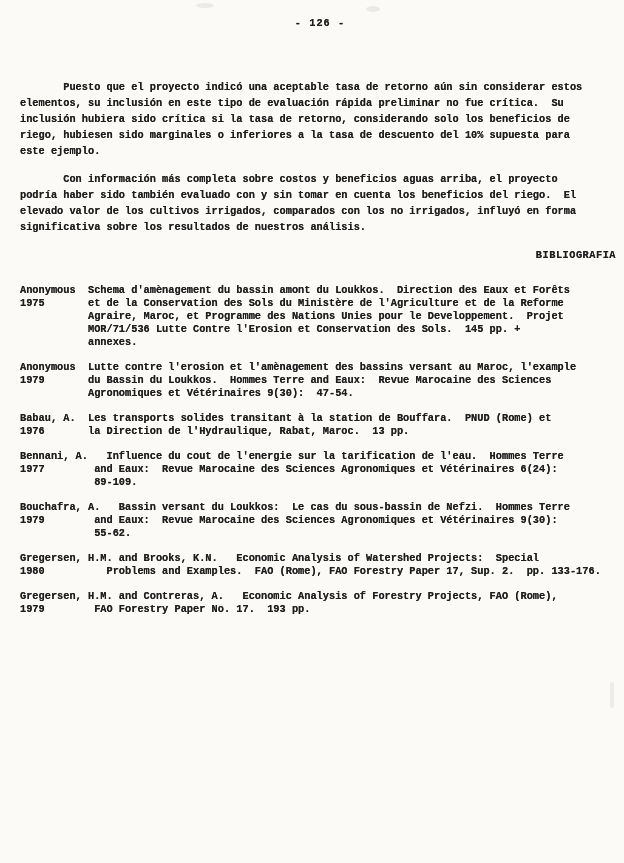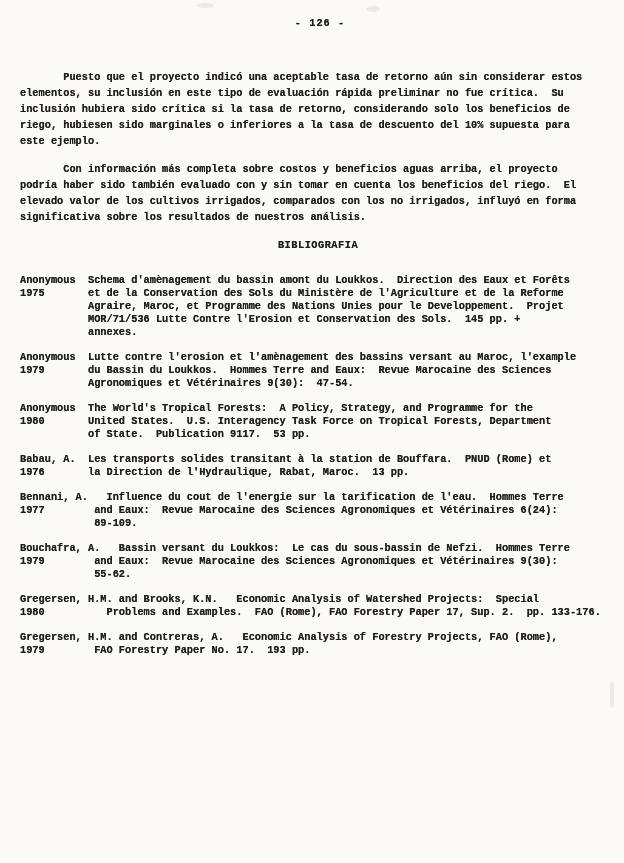--- a/index.html
+++ b/index.html
@@ -13,25 +13,25 @@
     font-weight:700;
     font-size:10.3px;
     overflow:hidden;
     box-sizing:border-box;
     text-shadow:0 0 .5px rgba(25,25,25,.8);
   }
   .pagenum{
     position:absolute;top:17px;left:8px;width:100%;
     text-align:center;letter-spacing:1px;line-height:13px;
   }
-  .content{position:absolute;top:69px;left:20px;width:596px;}
+  .content{position:absolute;top:79px;left:20px;width:596px;}
   .para{white-space:pre;line-height:16px;}
   .para + .para{margin-top:12px;}
   .bib-title{
-    text-align:center;line-height:16px;
+    text-align:right;line-height:16px;
     margin-top:12px;margin-bottom:21px;letter-spacing:.5px;
   }
   .entry{white-space:pre;line-height:13px;margin-bottom:12px;}
   .smudge{position:absolute;background:rgba(120,120,120,.12);border-radius:50%;}
   .smudge.a{left:196px;top:3px;width:18px;height:5px;}
   .smudge.b{left:366px;top:6px;width:14px;height:6px;}
   .smudge.c{left:610px;top:682px;width:4px;height:26px;border-radius:2px;background:rgba(120,120,120,.10);}
 </style>
 </head>
 <body>
@@ -58,23 +58,20 @@
     <div class="bib-title">BIBLIOGRAFIA</div>
 
     <div class="entry">Anonymous  Schema d'amènagement du bassin amont du Loukkos.  Direction des Eaux et Forêts
 1975       et de la Conservation des Sols du Ministère de l'Agriculture et de la Reforme
            Agraire, Maroc, et Programme des Nations Unies pour le Developpement.  Projet
            MOR/71/536 Lutte Contre l'Erosion et Conservation des Sols.  145 pp. +
            annexes.</div>
     <div class="entry">Anonymous  Lutte contre l'erosion et l'amènagement des bassins versant au Maroc, l'example
 1979       du Bassin du Loukkos.  Hommes Terre and Eaux:  Revue Marocaine des Sciences
            Agronomiques et Vétérinaires 9(30):  47-54.</div>
-    <div class="entry">Anonymous  The World's Tropical Forests:  A Policy, Strategy, and Programme for the
-1980       United States.  U.S. Interagency Task Force on Tropical Forests, Department
-           of State.  Publication 9117.  53 pp.</div>
     <div class="entry">Babau, A.  Les transports solides transitant à la station de Bouffara.  PNUD (Rome) et
 1976       la Direction de l'Hydraulique, Rabat, Maroc.  13 pp.</div>
     <div class="entry">Bennani, A.   Influence du cout de l'energie sur la tarification de l'eau.  Hommes Terre
 1977        and Eaux:  Revue Marocaine des Sciences Agronomiques et Vétérinaires 6(24):
             89-109.</div>
     <div class="entry">Bouchafra, A.   Bassin versant du Loukkos:  Le cas du sous-bassin de Nefzi.  Hommes Terre
 1979        and Eaux:  Revue Marocaine des Sciences Agronomiques et Vétérinaires 9(30):
             55-62.</div>
     <div class="entry">Gregersen, H.M. and Brooks, K.N.   Economic Analysis of Watershed Projects:  Special
 1980          Problems and Examples.  FAO (Rome), FAO Forestry Paper 17, Sup. 2.  pp. 133-176.</div>

